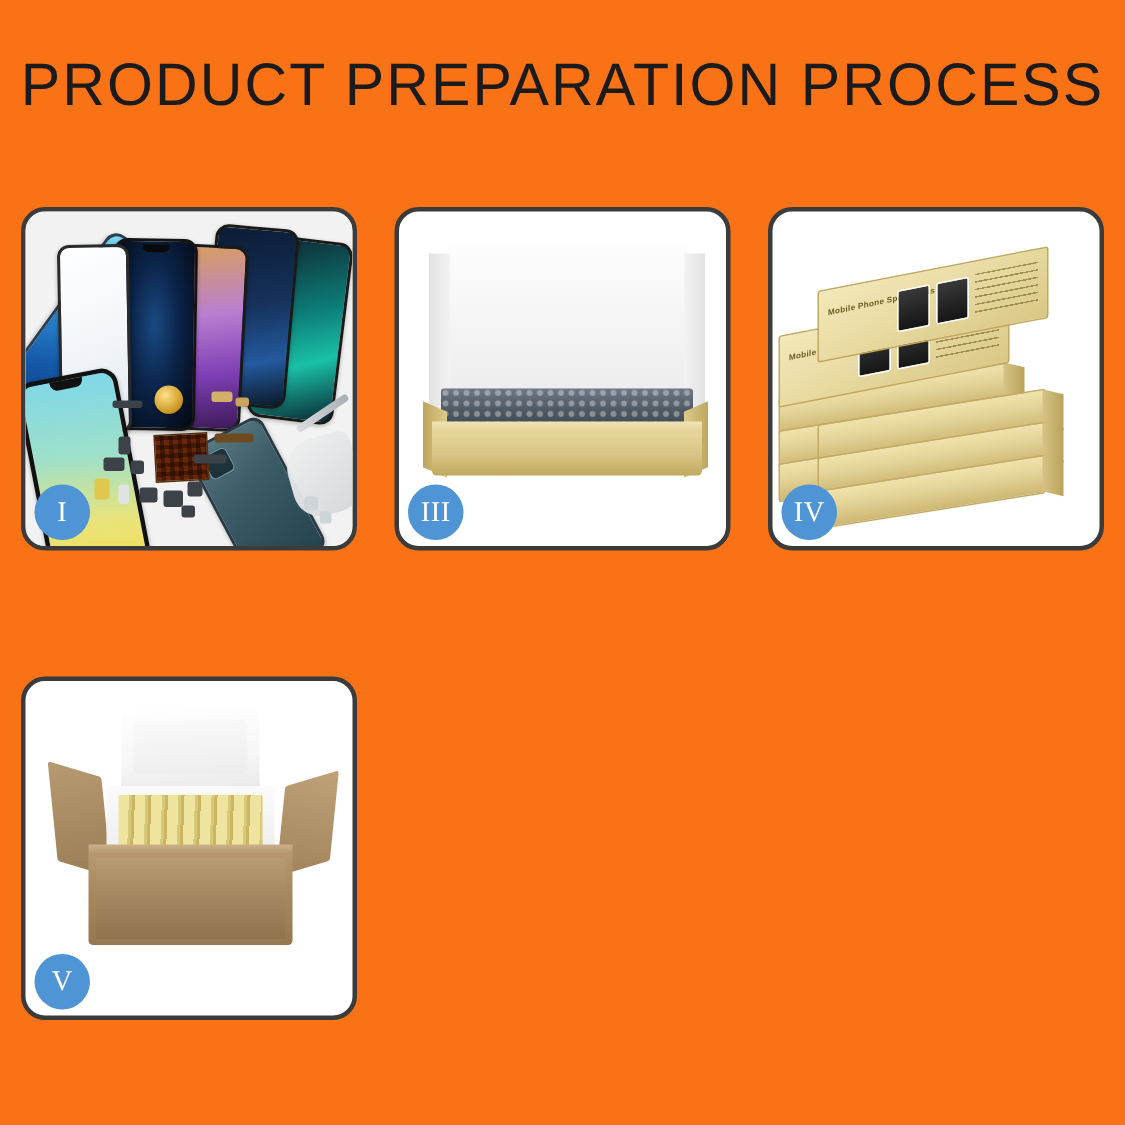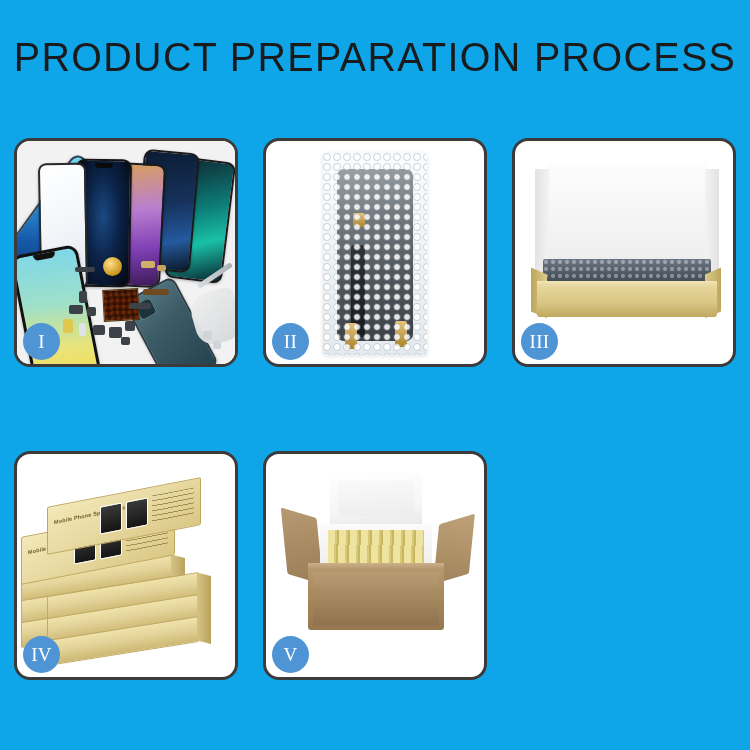--- a/index.html
+++ b/index.html
@@ -11,21 +11,21 @@
     width: 750px;
     height: 750px;
     overflow: hidden;
     font-family: "Liberation Sans", sans-serif;
     -webkit-font-smoothing: antialiased;
   }
   .page {
     position: relative;
     width: 750px;
     height: 750px;
-    background: #0ea5e9;
+    background: #f97316;
   }
 
   
   .header {
     position: absolute;
     left: 0;
     top: 34px;
     width: 750px;
     text-align: center;
   }
@@ -559,33 +559,20 @@
         <div class="part" style="left:108px; top:180px; width:10px; height:10px;"></div>
         <div class="part" style="left:112px; top:162px; width:22px; height:6px;"></div>
         <div class="part" style="left:126px; top:148px; width:26px; height:6px; background:#6d4a22;"></div>
         <div class="part" style="left:104px; top:196px; width:9px;  height:8px;"></div>
         <div class="part" style="left:186px; top:190px; width:9px;  height:9px; background:#cfd4d8;"></div>
         <div class="part" style="left:196px; top:200px; width:8px;  height:8px; background:#cfd4d8;"></div>
       </div>
       <div class="badge">I</div>
     </div>
 
-    <div class="panel">
-      <div class="panel-stage">
-        <div class="bubble-bag">
-          <div class="bag-inner"></div>
-          <div class="bag-flex"></div>
-          <div class="bag-gold" style="left:22px; bottom:6px;"></div>
-          <div class="bag-gold" style="left:72px; bottom:8px;"></div>
-          <div class="bag-gold" style="left:30px; top:60px; height:14px;"></div>
-          <div class="bubble-overlay"></div>
-        </div>
-      </div>
-      <div class="badge">II</div>
-    </div>
 
     <div class="panel">
       <div class="panel-stage">
         <div class="box3-wrap">
           <div class="box3-lid"></div>
           <div class="box3-foam"></div>
           <div class="box3-side-l"></div>
           <div class="box3-side-r"></div>
           <div class="box3-front"></div>
         </div>

